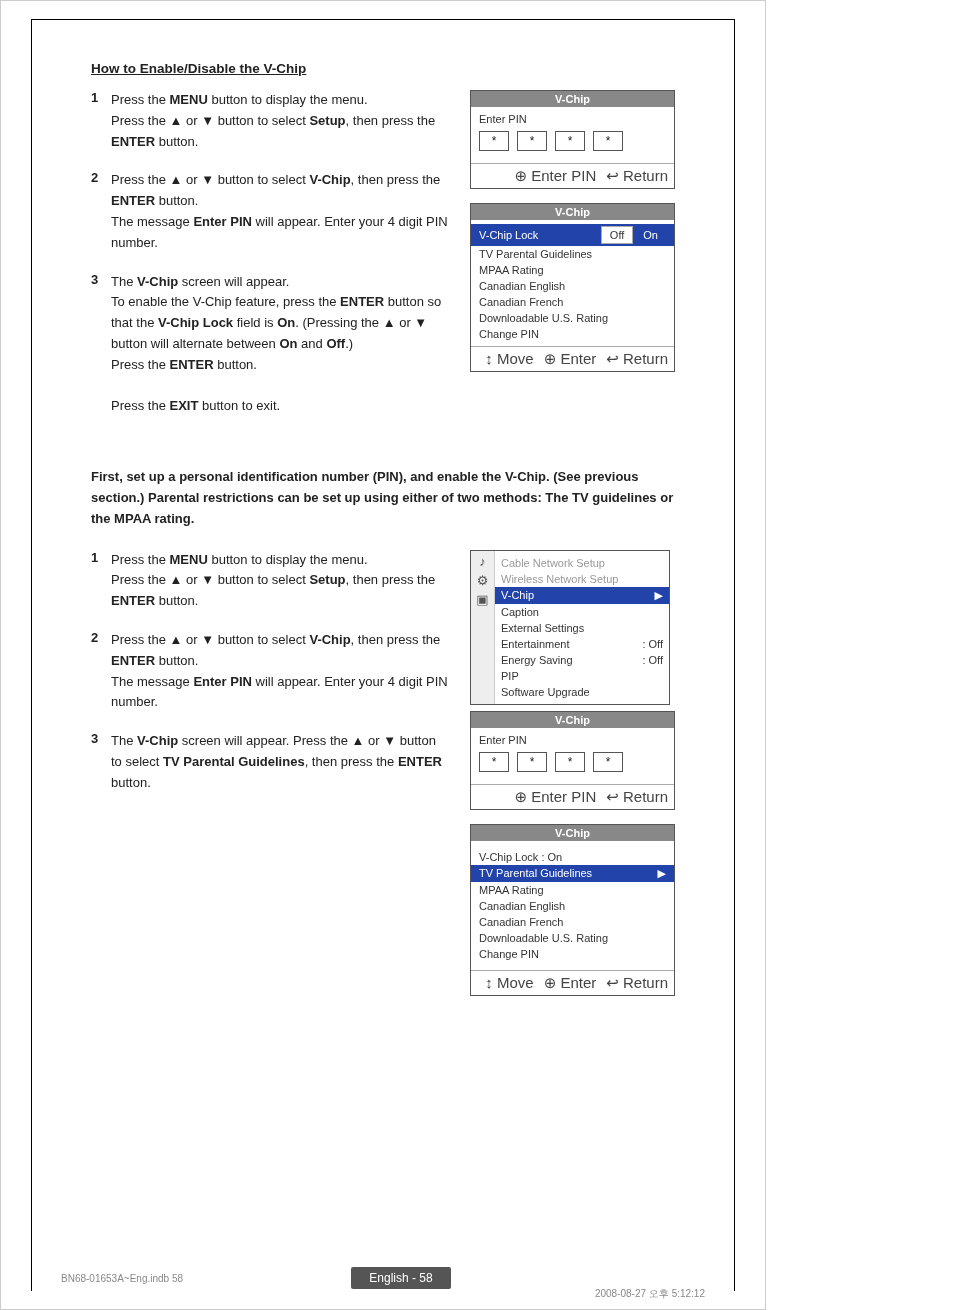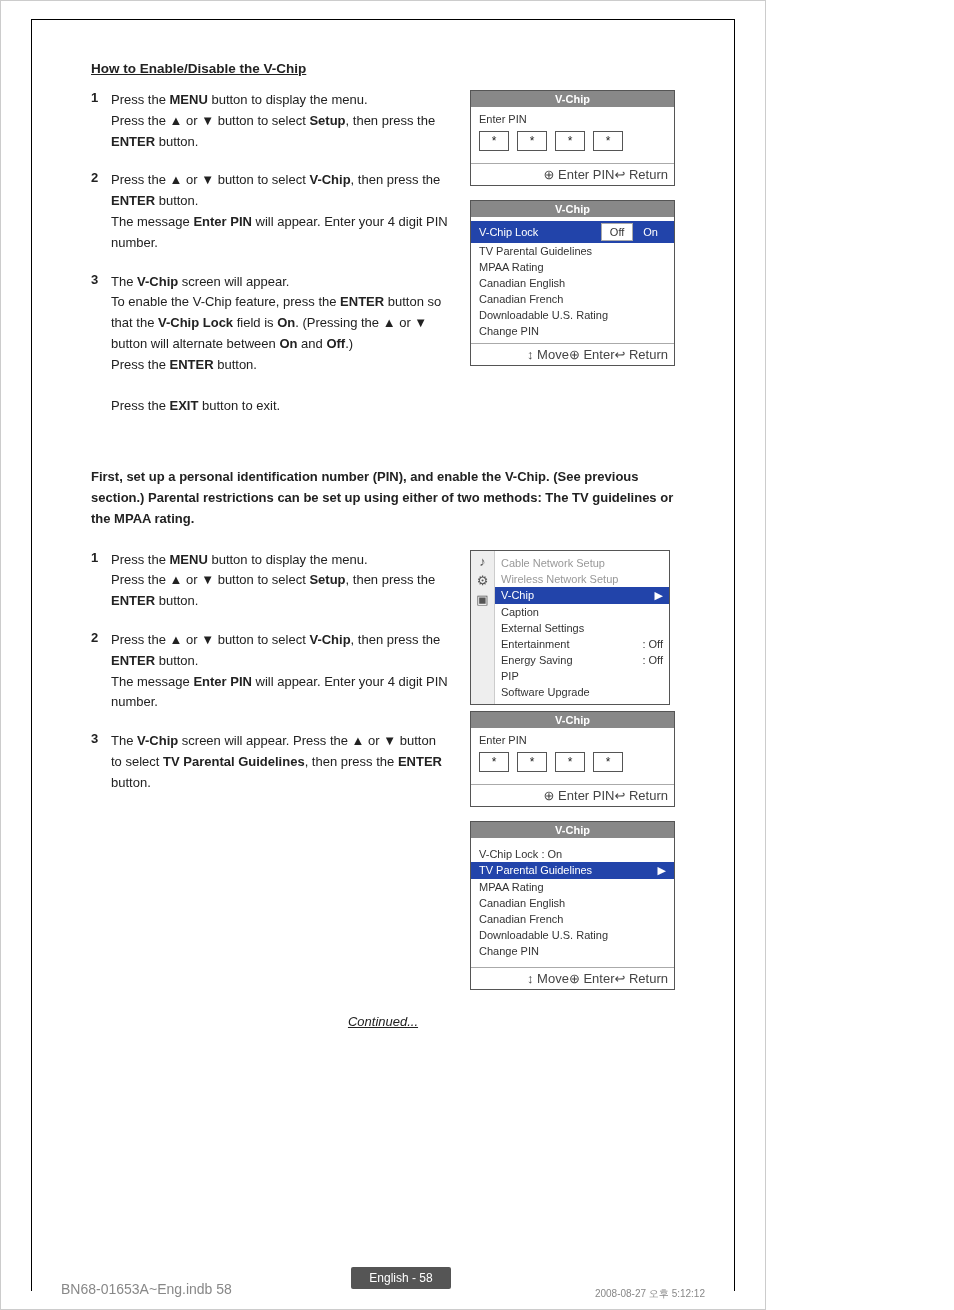--- a/index.html
+++ b/index.html
@@ -99,22 +99,23 @@
       height: 20px;
       display: flex;
       align-items: center;
       justify-content: center;
       font-size: 12px;
     }
     .screen-footer {
       border-top: 1px solid #aaa;
       display: flex;
       justify-content: flex-end;
+      gap: 10px;
       padding: 3px 6px;
-      font-size: 13px;
+      font-size: 15px;
       color: #444;
     }
 
     .menu-screen {
       border: 1.5px solid #555;
       background: #fff;
       margin-bottom: 8px;
       font-size: 11px;
     }
     .menu-screen-title {
@@ -181,23 +182,23 @@
     }
     .page-footer-box {
       background: #555;
       color: #fff;
       padding: 4px 18px;
       font-size: 12px;
       border-radius: 2px;
     }
     .file-info-left {
       position: absolute;
-      bottom: 12px;
+      bottom: 25px;
       left: 60px;
-      font-size: 14px;
+      font-size: 10px;
       color: #888;
     }
     .file-info-right {
       position: absolute;
       bottom: 8px;
       right: 60px;
       font-size: 10px;
       color: #888;
     }
 
@@ -450,21 +451,20 @@
               <span>↕ Move</span>
               <span>⊕ Enter</span>
               <span>↩ Return</span>
             </div>
           </div>
 
         </div>
       </div>
     </div>
 
-    <div class="continued">Continued...</div>
 
   </div>
 
   <div class="page-footer">
     <div class="page-footer-box">English - 58</div>
   </div>
 
   <div class="file-info-left">BN68-01653A~Eng.indb   58</div>
   <div class="file-info-right">2008-08-27   오후 5:12:12</div>
 

